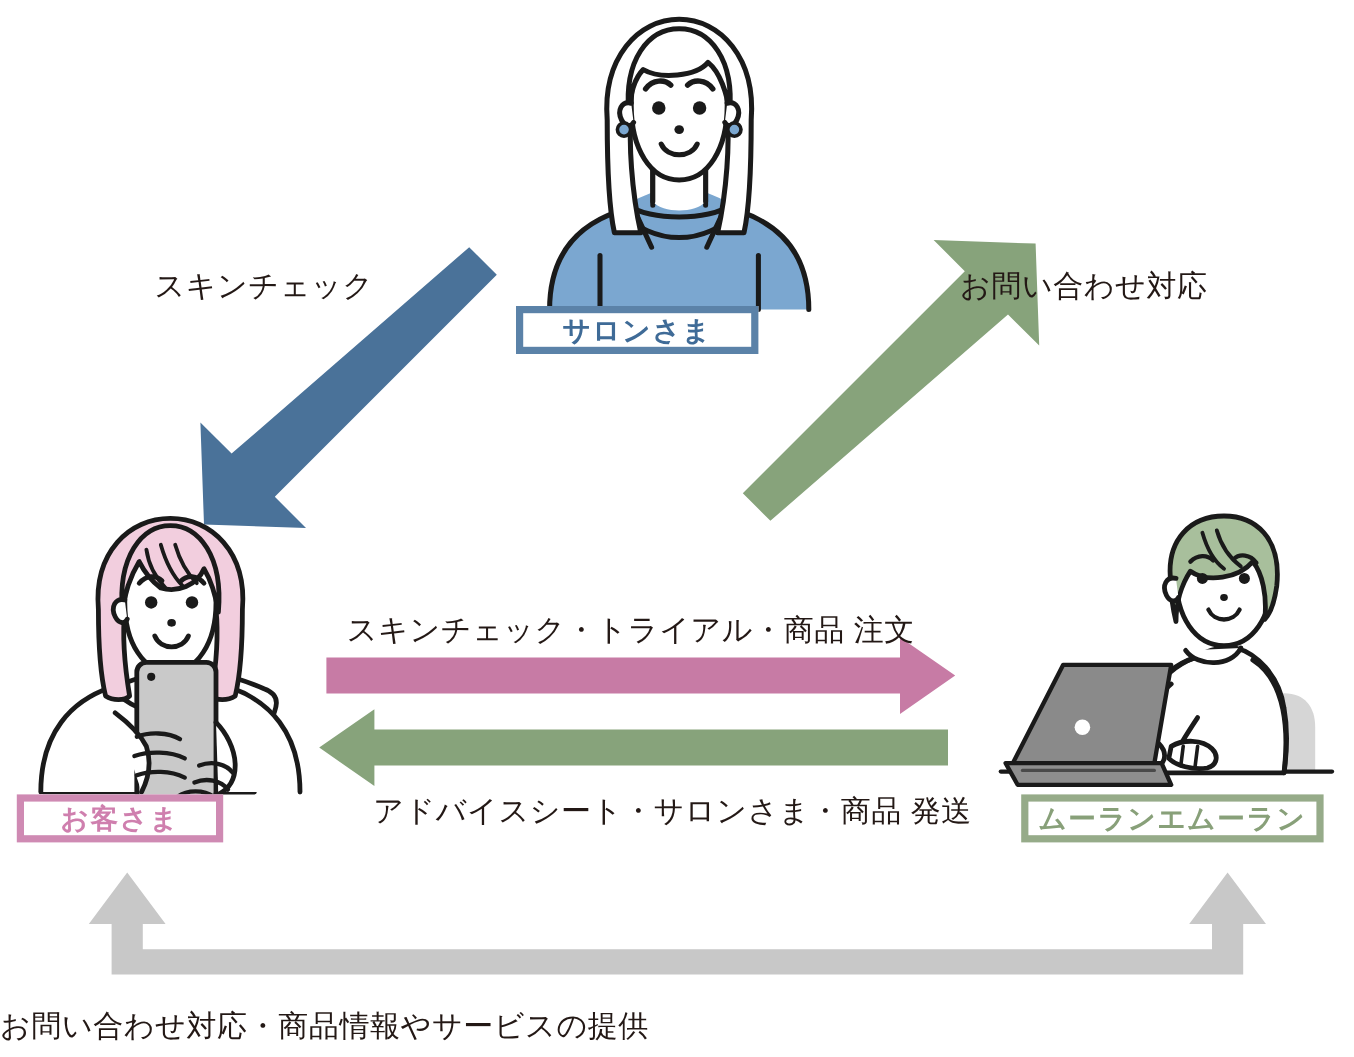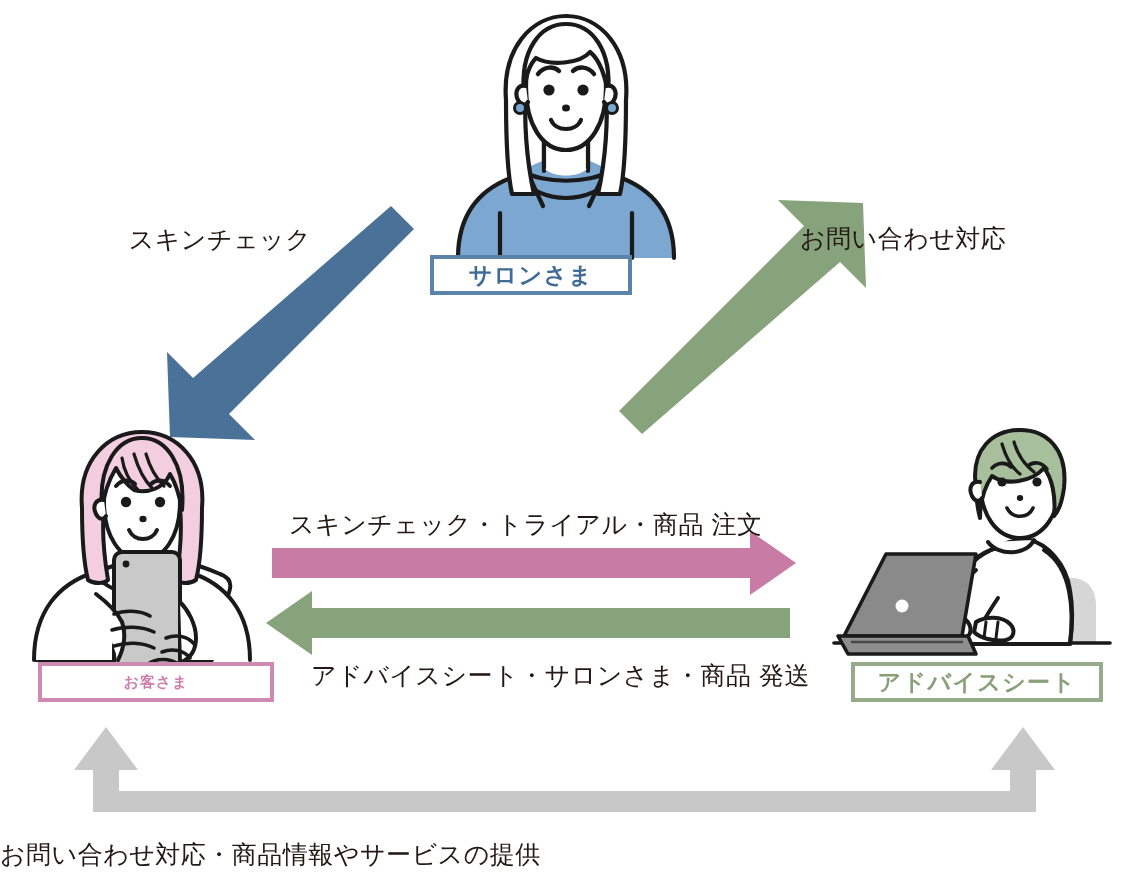--- a/index.html
+++ b/index.html
@@ -25,39 +25,38 @@
     width: 1128px;
     height: 881px;
   }
   .lbl {
     position: absolute;
     box-sizing: border-box;
     display: flex;
     align-items: center;
     justify-content: center;
     background: #ffffff;
-    border: 4px solid #14b8a6;
+    border: 6px solid #14b8a6;
     font-weight: bold;
     letter-spacing: 0.06em;
     white-space: nowrap;
   }
   .lbl-salon {
     left: 430px; top: 255px;
     width: 202px; height: 40px;
     border-color: #5b82a8;
     color: #3f6b97;
     font-size: 23px;
   }
   .lbl-customer {
     left: 14px; top: 662px;
-    width: 236px; height: 40px;
+    width: 172px; height: 40px;
     border-color: #cf8ab3;
     color: #cf7fae;
-    font-size: 15px;
-    margin-left: 24px;
+    font-size: 23px;
   }
   .lbl-company {
     left: 851px; top: 662px;
     width: 252px; height: 40px;
     border-color: #96ab89;
     color: #88a079;
     font-size: 23px;
   }
   .cap {
     position: absolute;
@@ -290,15 +289,15 @@
     <div>スキンチェック</div>
   </div>
 
   <div class="cap cap-margin">お問い合わせ対応</div>
   <div class="cap cap-order">スキンチェック・トライアル・商品 注文</div>
   <div class="cap cap-ship">アドバイスシート・サロンさま・商品 発送</div>
   <div class="cap cap-support">お問い合わせ対応・商品情報やサービスの提供</div>
 
   <div class="lbl lbl-salon">サロンさま</div>
   <div class="lbl lbl-customer">お客さま</div>
-  <div class="lbl lbl-company">アドバイスシート</div>
+  <div class="lbl lbl-company">ムーランエムーラン</div>
 
 </div>
 
 </body></html>

